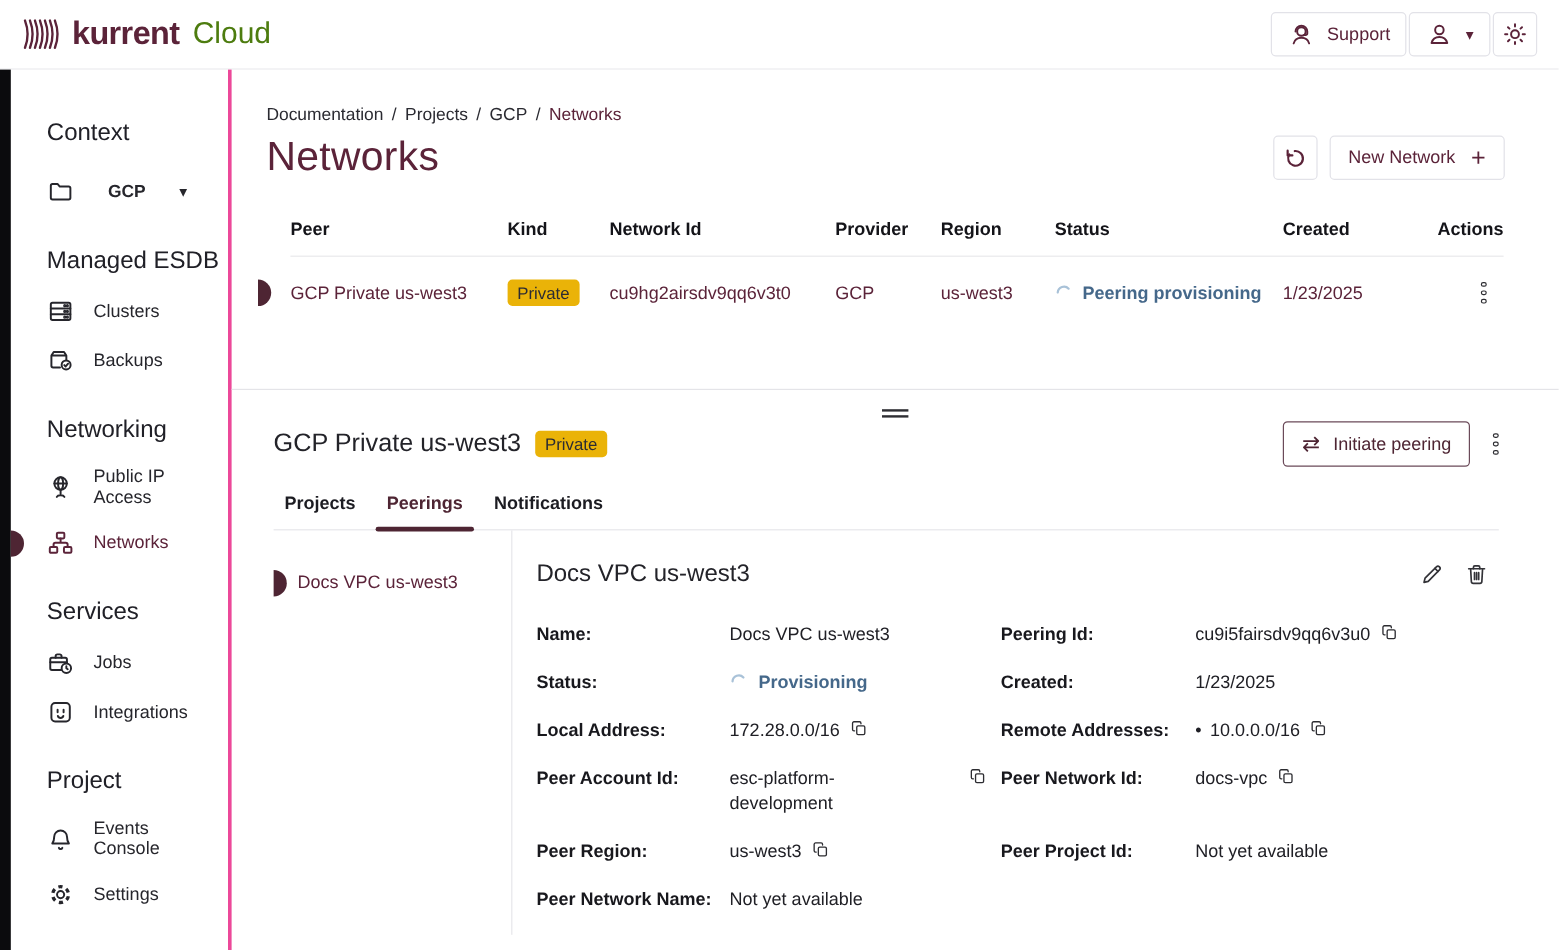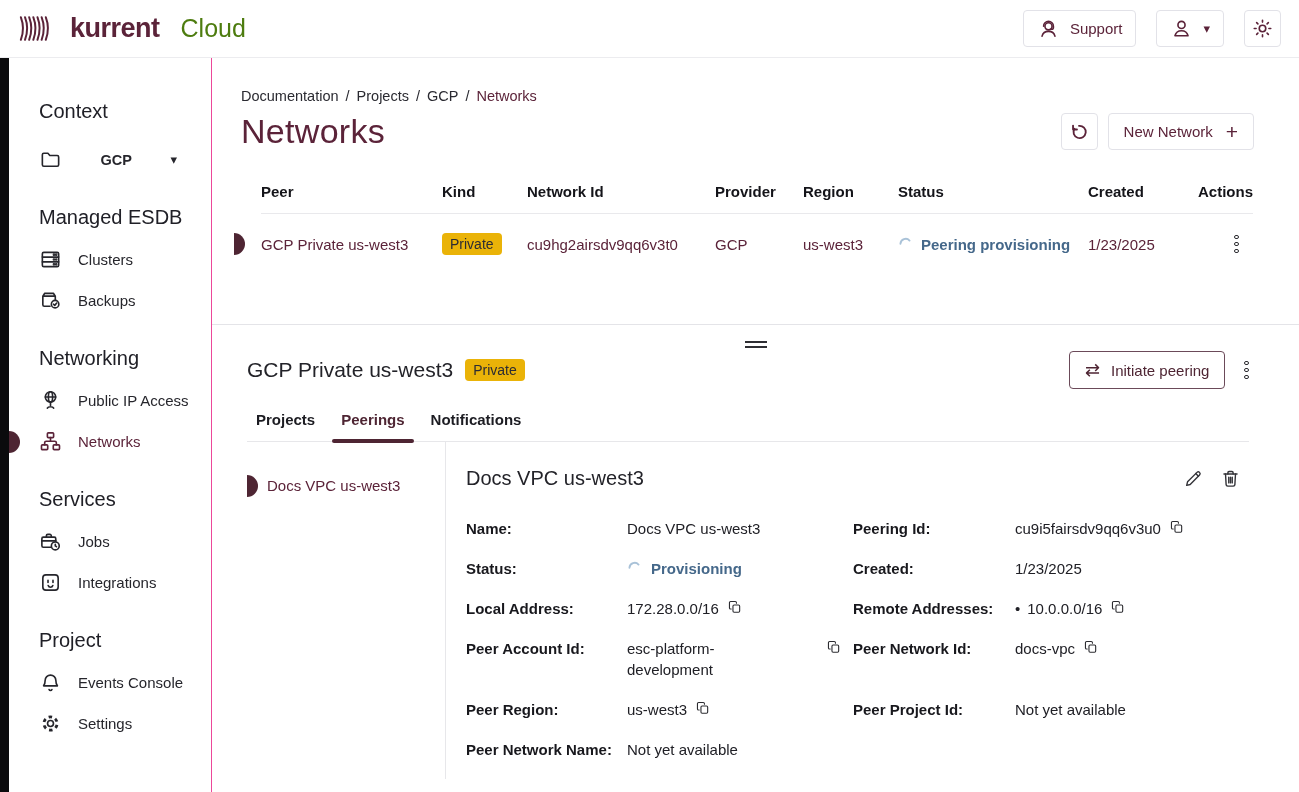--- a/index.html
+++ b/index.html
@@ -6,34 +6,34 @@
   html,body { margin:0; padding:0; }
   body {
     width:1299px; height:792px; overflow:hidden;
     font-family:"Liberation Sans", sans-serif;
     color:#1e1e24; background:#fff;
   }
   svg { display:block; }
 
   
   .topbar { height:58px; display:flex; align-items:center; padding:0 18px; border-bottom:1px solid #ececef; }
-  .logo { display:flex; align-items:center; gap:18px; }
+  .logo { display:flex; align-items:center; gap:8px; }
   .logo-word { font-size:27px; font-weight:800; color:#5b2339; letter-spacing:-0.5px; }
   .logo-suffix { font-size:25px; font-weight:400; color:#4d7c0f; margin-left:3px; }
-  .top-actions { margin-left:auto; display:flex; gap:20px; }
+  .top-actions { margin-left:auto; display:flex; gap:2px; }
   .tbtn { display:flex; align-items:center; gap:10px; height:37px; padding:0 13px;
           border:1px solid #e2e2e8; border-radius:4px; background:#fff; color:#5b2339;
           font-size:15px; cursor:pointer; font-family:inherit; }
   .tbtn.square { width:37px; padding:0; justify-content:center; }
   .caret { font-size:13px; line-height:1; color:#5b2339; }
 
   
   .shell { display:flex; height:734px; }
   .edge-strip { width:9px; background:#0b0b0d; flex-shrink:0; }
-  .sidebar { width:203px; flex-shrink:0; border-right:1px solid #ec4899; padding-top:22px; position:relative; }
+  .sidebar { width:184px; flex-shrink:0; border-right:3px solid #ec4899; padding-top:22px; position:relative; }
   .side-heading { font-size:20px; color:#202027; margin:26px 0 10px 30px; font-weight:400; }
   .side-heading.first { margin-top:20px; }
   .side-item { position:relative; display:flex; align-items:center; gap:16px; padding:9px 8px 9px 30px;
                font-size:15px; color:#26262c; cursor:pointer; }
   .side-item svg { width:23px; height:23px; flex-shrink:0; }
   .side-item.active { color:#5b2339; }
   .marker { position:absolute; top:50%; transform:translateY(-50%); width:11px; height:22px;
             background:#4e2533; border-radius:0 11px 11px 0; }
   .side-item .marker { left:0; }
   .context-row { margin-top:16px; }

